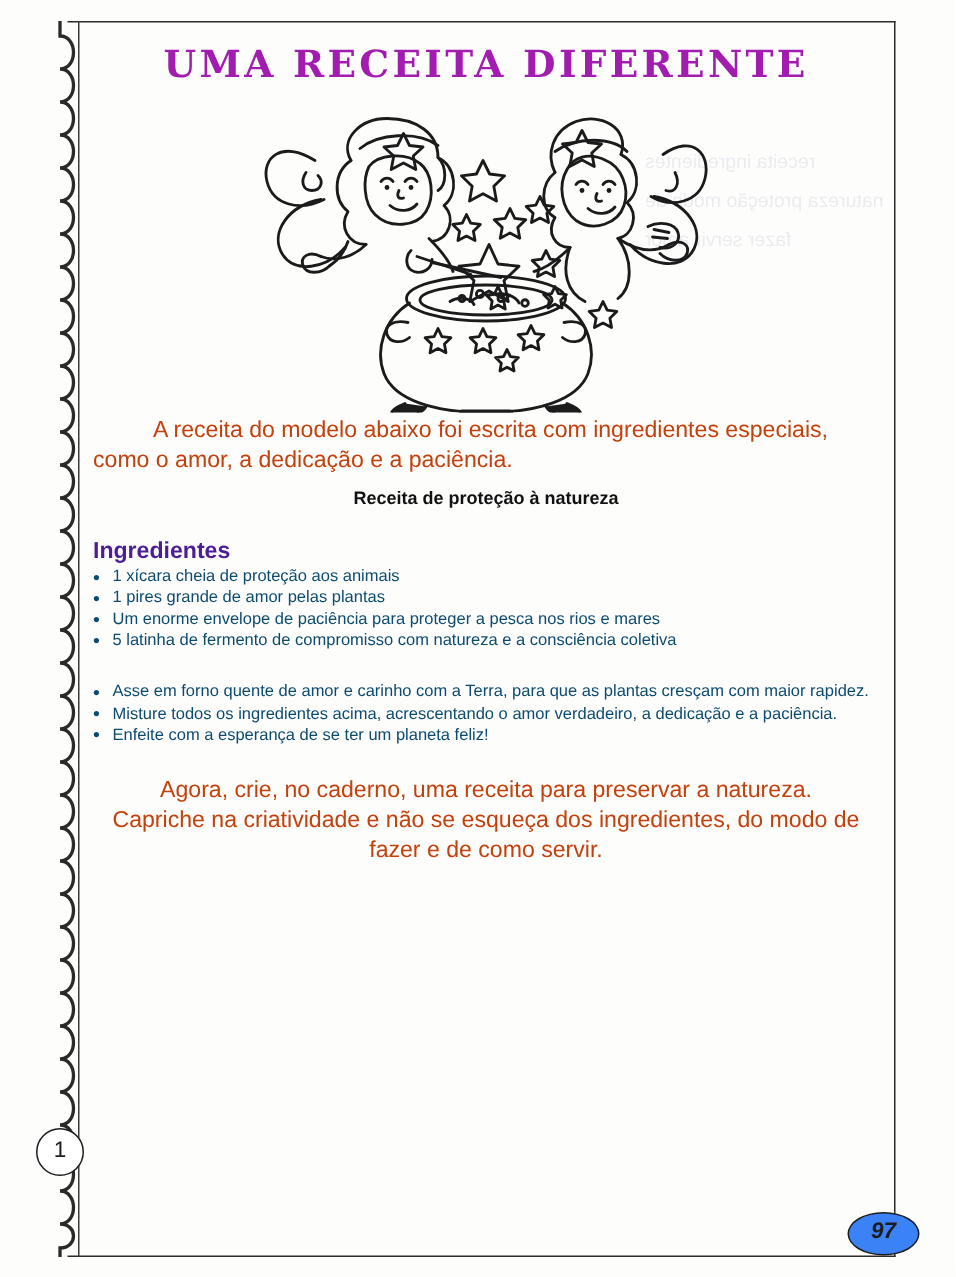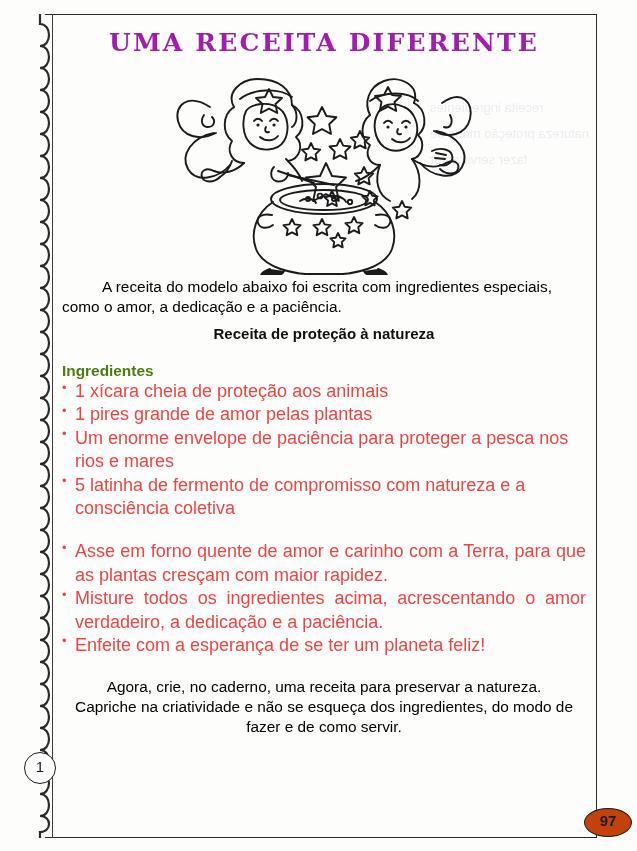--- a/index.html
+++ b/index.html
@@ -81,54 +81,54 @@
     display: flex;
     align-items: flex-start;
     justify-content: center;
   }
   #fairy-cauldron-illustration { display: block; }
 
   .para {
     margin: 0;
     font-size: 15.4px;
     line-height: 1.30;
-    color: #000000;
+    color: #c2410c;
   }
   #intro-paragraph {
     margin-top: 2px;
     text-indent: 40px;
   }
 
   #recipe-subtitle {
     margin: 8px 0 0 0;
     text-align: center;
-    font-size: 15px;
+    font-size: 12px;
     font-weight: bold;
     color: #111;
   }
 
   .section-heading {
     margin: 0;
     font-size: 15.4px;
     font-weight: bold;
-    color: #4d7c0f;
+    color: #4c1d95;
   }
   .section-block { margin-top: 20px; }
 
   ul.item-list {
     margin: 0;
     padding: 0;
     list-style: none;
   }
   ul.item-list li {
-    font-size: 18px;
+    font-size: 11px;
     line-height: 1.30;
     padding-left: 13px;
     position: relative;
-    color: #ef4444;
+    color: #0c4a6e;
   }
   ul.item-list li::before {
     content: "\2022";
     position: absolute;
     left: 0;
     top: -0.5px;
     font-size: 13px;
   }
   #make-list li { text-align: justify; }
 
@@ -147,32 +147,33 @@
     background: #ffffff;
     font-size: 15px;
     line-height: 28px;
     text-align: center;
     color: #1c1c1c;
   }
 
   
   #page-number-badge {
     position: absolute;
-    left: 584px;
+    left: 565px;
     top: 808px;
     width: 46px;
     height: 27px;
     border: 1.9px solid #1c1c1c;
     border-radius: 50%;
-    background: #c2410c;
+    background: #3b82f6;
     font-size: 15px;
     font-weight: bold;
     line-height: 24px;
     text-align: center;
     color: #1c1c1c;
+    font-style: italic;
   }
 
   
   #page-showthrough {
     position: absolute;
     left: 430px; top: 95px;
     width: 165px; height: 560px;
     opacity: 0.085;
     color: #2b3a66;
     font-size: 13px;

